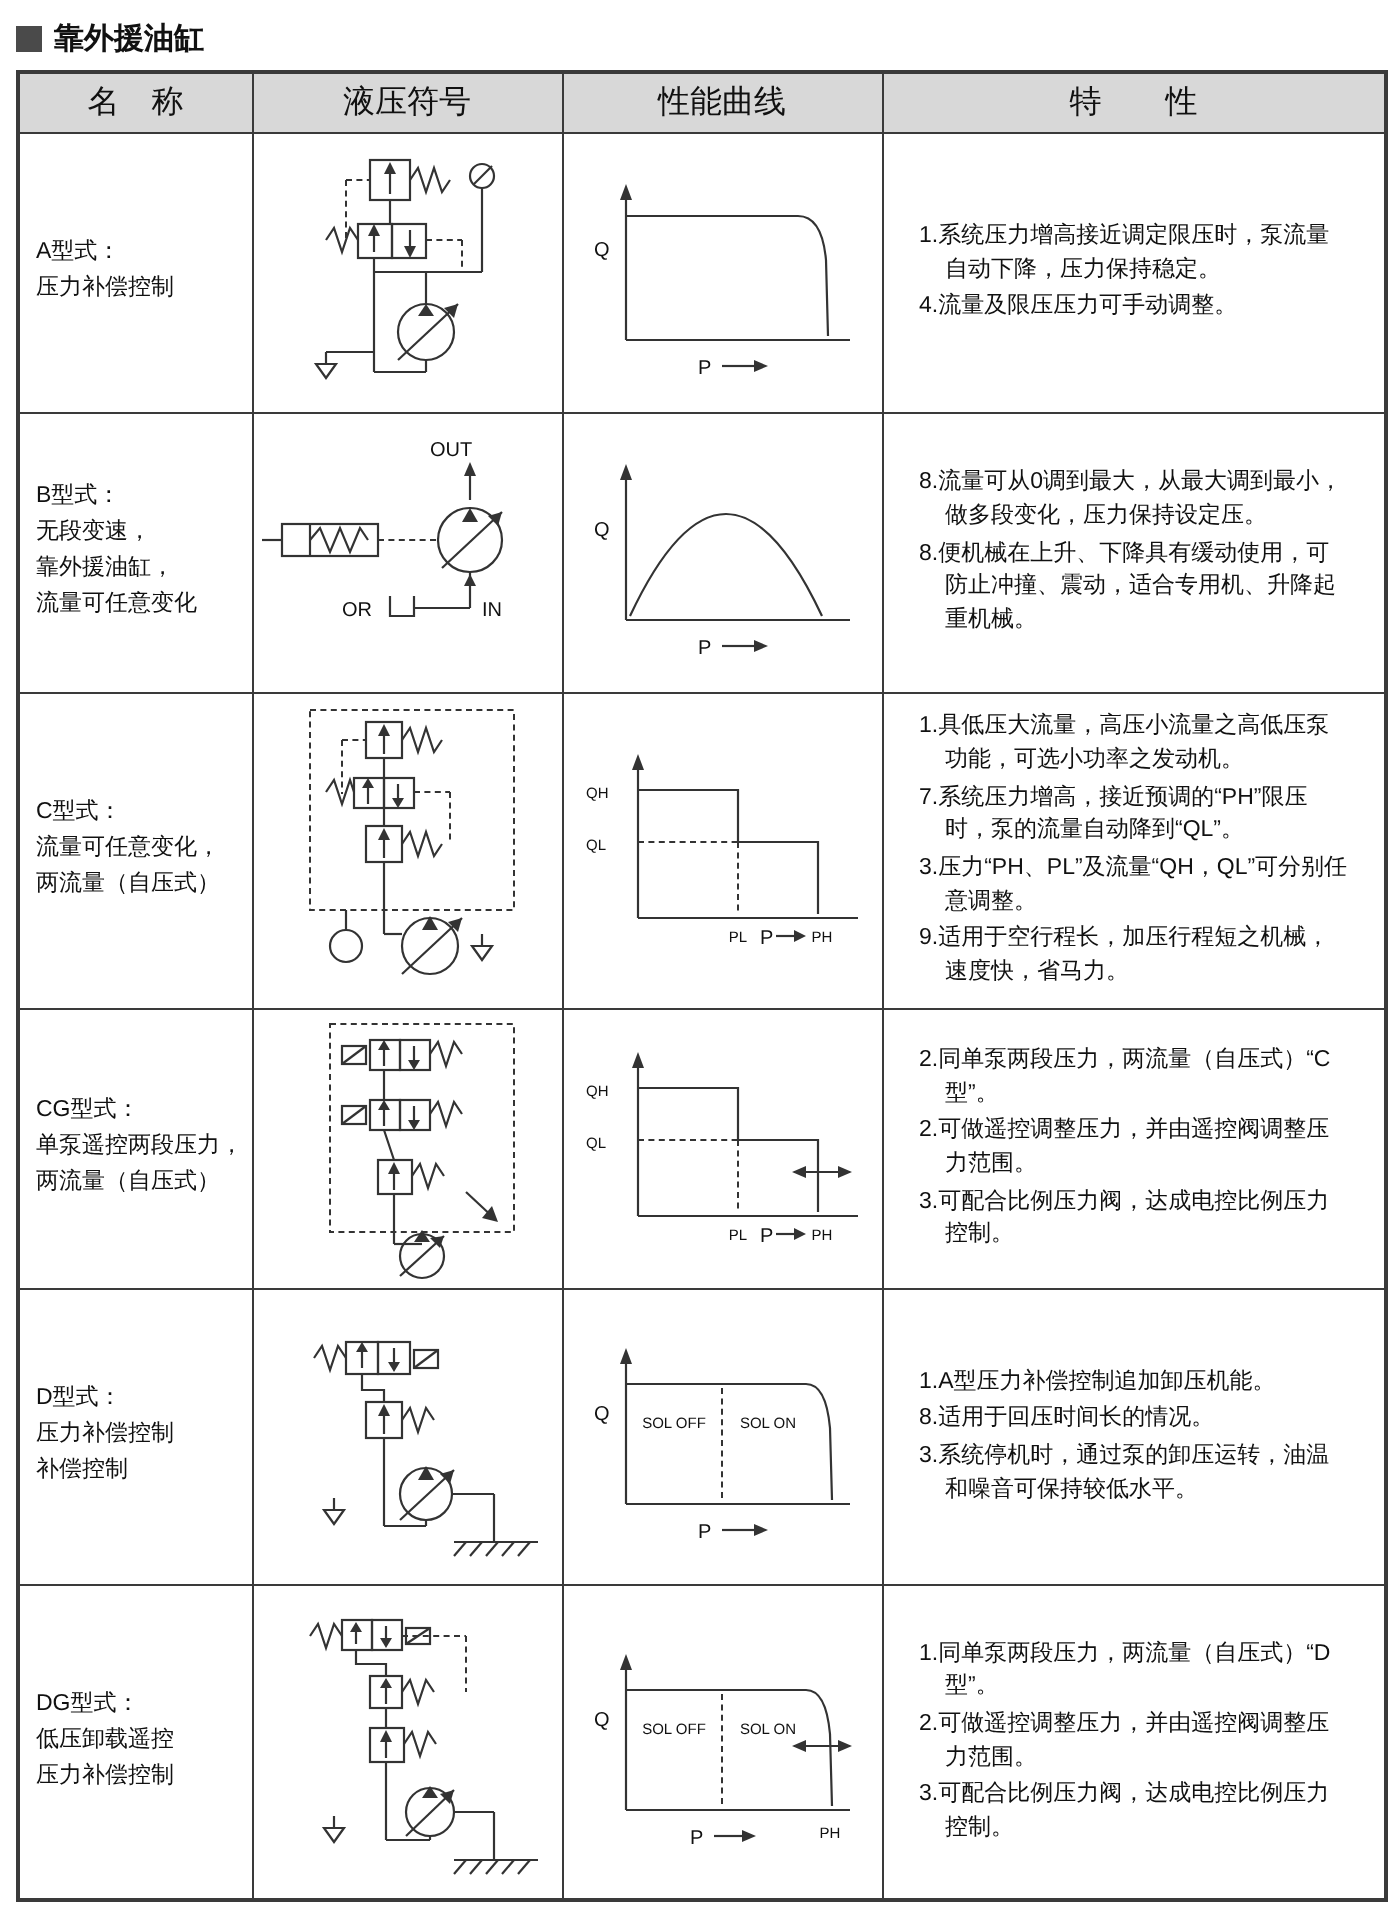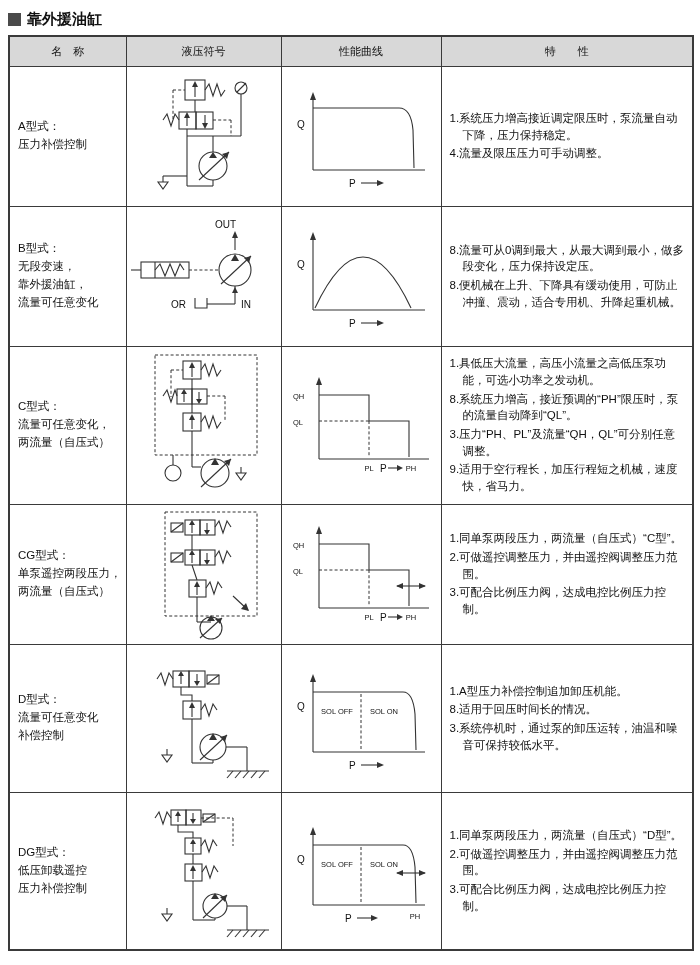--- a/index.html
+++ b/index.html
@@ -3,26 +3,26 @@
 <meta charset="utf-8">
 <style>
   html,body{margin:0;padding:0;background:#fff;}
   .page{width:700px;height:965px;box-sizing:border-box;padding:6px 8px;background:#fff;
         font-family:"Liberation Sans","DejaVu Sans",sans-serif;color:#111;}
   .title{display:flex;align-items:center;gap:6px;font-size:15px;font-weight:bold;
          padding:4px 0 6px 0;color:#111;}
   .title-square{display:inline-block;width:13px;height:13px;background:#4a4a4a;}
   table.spec{border-collapse:collapse;width:684px;table-layout:fixed;border:2px solid #3a3a3a;}
   table.spec td,table.spec th{border:1px solid #3a3a3a;box-sizing:border-box;}
-  th.hdr{height:30px;background:#d8d8d8;font-weight:normal;font-size:11px;text-align:center;}
+  th.hdr{height:30px;background:#d8d8d8;font-weight:normal;font-size:16px;text-align:center;}
   td.name-cell{font-size:11.5px;line-height:1.55;padding:4px 4px 4px 8px;vertical-align:middle;
                white-space:pre-line;text-align:left;}
   td.symbol-cell,td.curve-cell{text-align:center;vertical-align:middle;padding:0;}
   td.feature-cell{font-size:11.5px;line-height:1.45;padding:6px 6px 6px 8px;vertical-align:middle;text-align:left;}
-  .feat{padding-left:13px;text-indent:-13px;margin:2px 0;}
+  .feat{padding-left:13px;text-indent:-13px;margin:2px 10px;}
   tr.rA{height:140px;} tr.rB{height:140px;} tr.rC{height:158px;}
   tr.rCG{height:140px;} tr.rD{height:148px;} tr.rDG{height:158px;}
   svg{display:block;margin:0 auto;}
   .ln{stroke:#333;stroke-width:1.1;fill:none;}
   .dln{stroke:#333;stroke-width:1;fill:none;stroke-dasharray:3,2.2;}
   .fl{fill:#333;stroke:none;}
   .tx{font-family:"Liberation Sans",sans-serif;font-size:10px;fill:#111;}
   .txs{font-family:"Liberation Sans",sans-serif;font-size:7.5px;fill:#111;}
   .mid{text-anchor:middle;}
 </style>
@@ -241,21 +241,21 @@
           <line class="dln" x1="84" y1="52" x2="84" y2="88"></line>
           <text class="txs mid" x="84" y="102">PL</text>
           <text class="txs mid" x="126" y="102">PH</text>
           <text class="tx" x="95" y="103">P</text>
           <line class="ln" x1="103" y1="99" x2="112" y2="99"></line>
               <polygon class="fl" points="112,96 112,102 118,99"></polygon>
         </svg>
       </td>
       <td class="feature-cell">
         <div class="feat">1.具低压大流量，高压小流量之高低压泵功能，可选小功率之发动机。</div>
-        <div class="feat">8.系统压力增高，接近预调的“PH”限压时，泵的流量自动降到“QL”。</div>
+        <div class="feat">7.系统压力增高，接近预调的“PH”限压时，泵的流量自动降到“QL”。</div>
         <div class="feat">3.压力“PH、PL”及流量“QH，QL”可分别任意调整。</div>
         <div class="feat">9.适用于空行程长，加压行程短之机械，速度快，省马力。</div>
       </td>
     </tr>
 
     <tr class="rCG">
       <td class="name-cell">CG型式：
 单泵遥控两段压力，
 两流量（自压式）</td>
       <td class="symbol-cell">
@@ -321,29 +321,29 @@
           <polygon class="fl" points="118,65 118,71 111,68"></polygon>
               <polygon class="fl" points="134,65 134,71 141,68"></polygon>
           <text class="txs mid" x="84" y="102">PL</text>
           <text class="txs mid" x="126" y="102">PH</text>
           <text class="tx" x="95" y="103">P</text>
           <line class="ln" x1="103" y1="99" x2="112" y2="99"></line>
               <polygon class="fl" points="112,96 112,102 118,99"></polygon>
         </svg>
       </td>
       <td class="feature-cell">
-        <div class="feat">1.同单泵两段压力，两流量（自压式）“C型”。</div>
+        <div class="feat">2.同单泵两段压力，两流量（自压式）“C型”。</div>
         <div class="feat">2.可做遥控调整压力，并由遥控阀调整压力范围。</div>
         <div class="feat">3.可配合比例压力阀，达成电控比例压力控制。</div>
       </td>
     </tr>
 
     <tr class="rD">
       <td class="name-cell">D型式：
-流量可任意变化
+压力补偿控制
 补偿控制</td>
       <td class="symbol-cell">
         <svg width="150" height="130" viewBox="0 0 150 130">
           <g>
             <rect class="ln" x="44" y="18" width="16" height="16"></rect>
                 <rect class="ln" x="60" y="18" width="16" height="16"></rect>
             <polyline class="ln" points="28,26 32,20 36,32 40,20 44,26"></polyline>
             <rect class="ln" x="78" y="22" width="12" height="9"></rect>
                 <line class="ln" x1="78" y1="31" x2="90" y2="22"></line>
             <line class="ln" x1="52" y1="31" x2="52" y2="21"></line>

